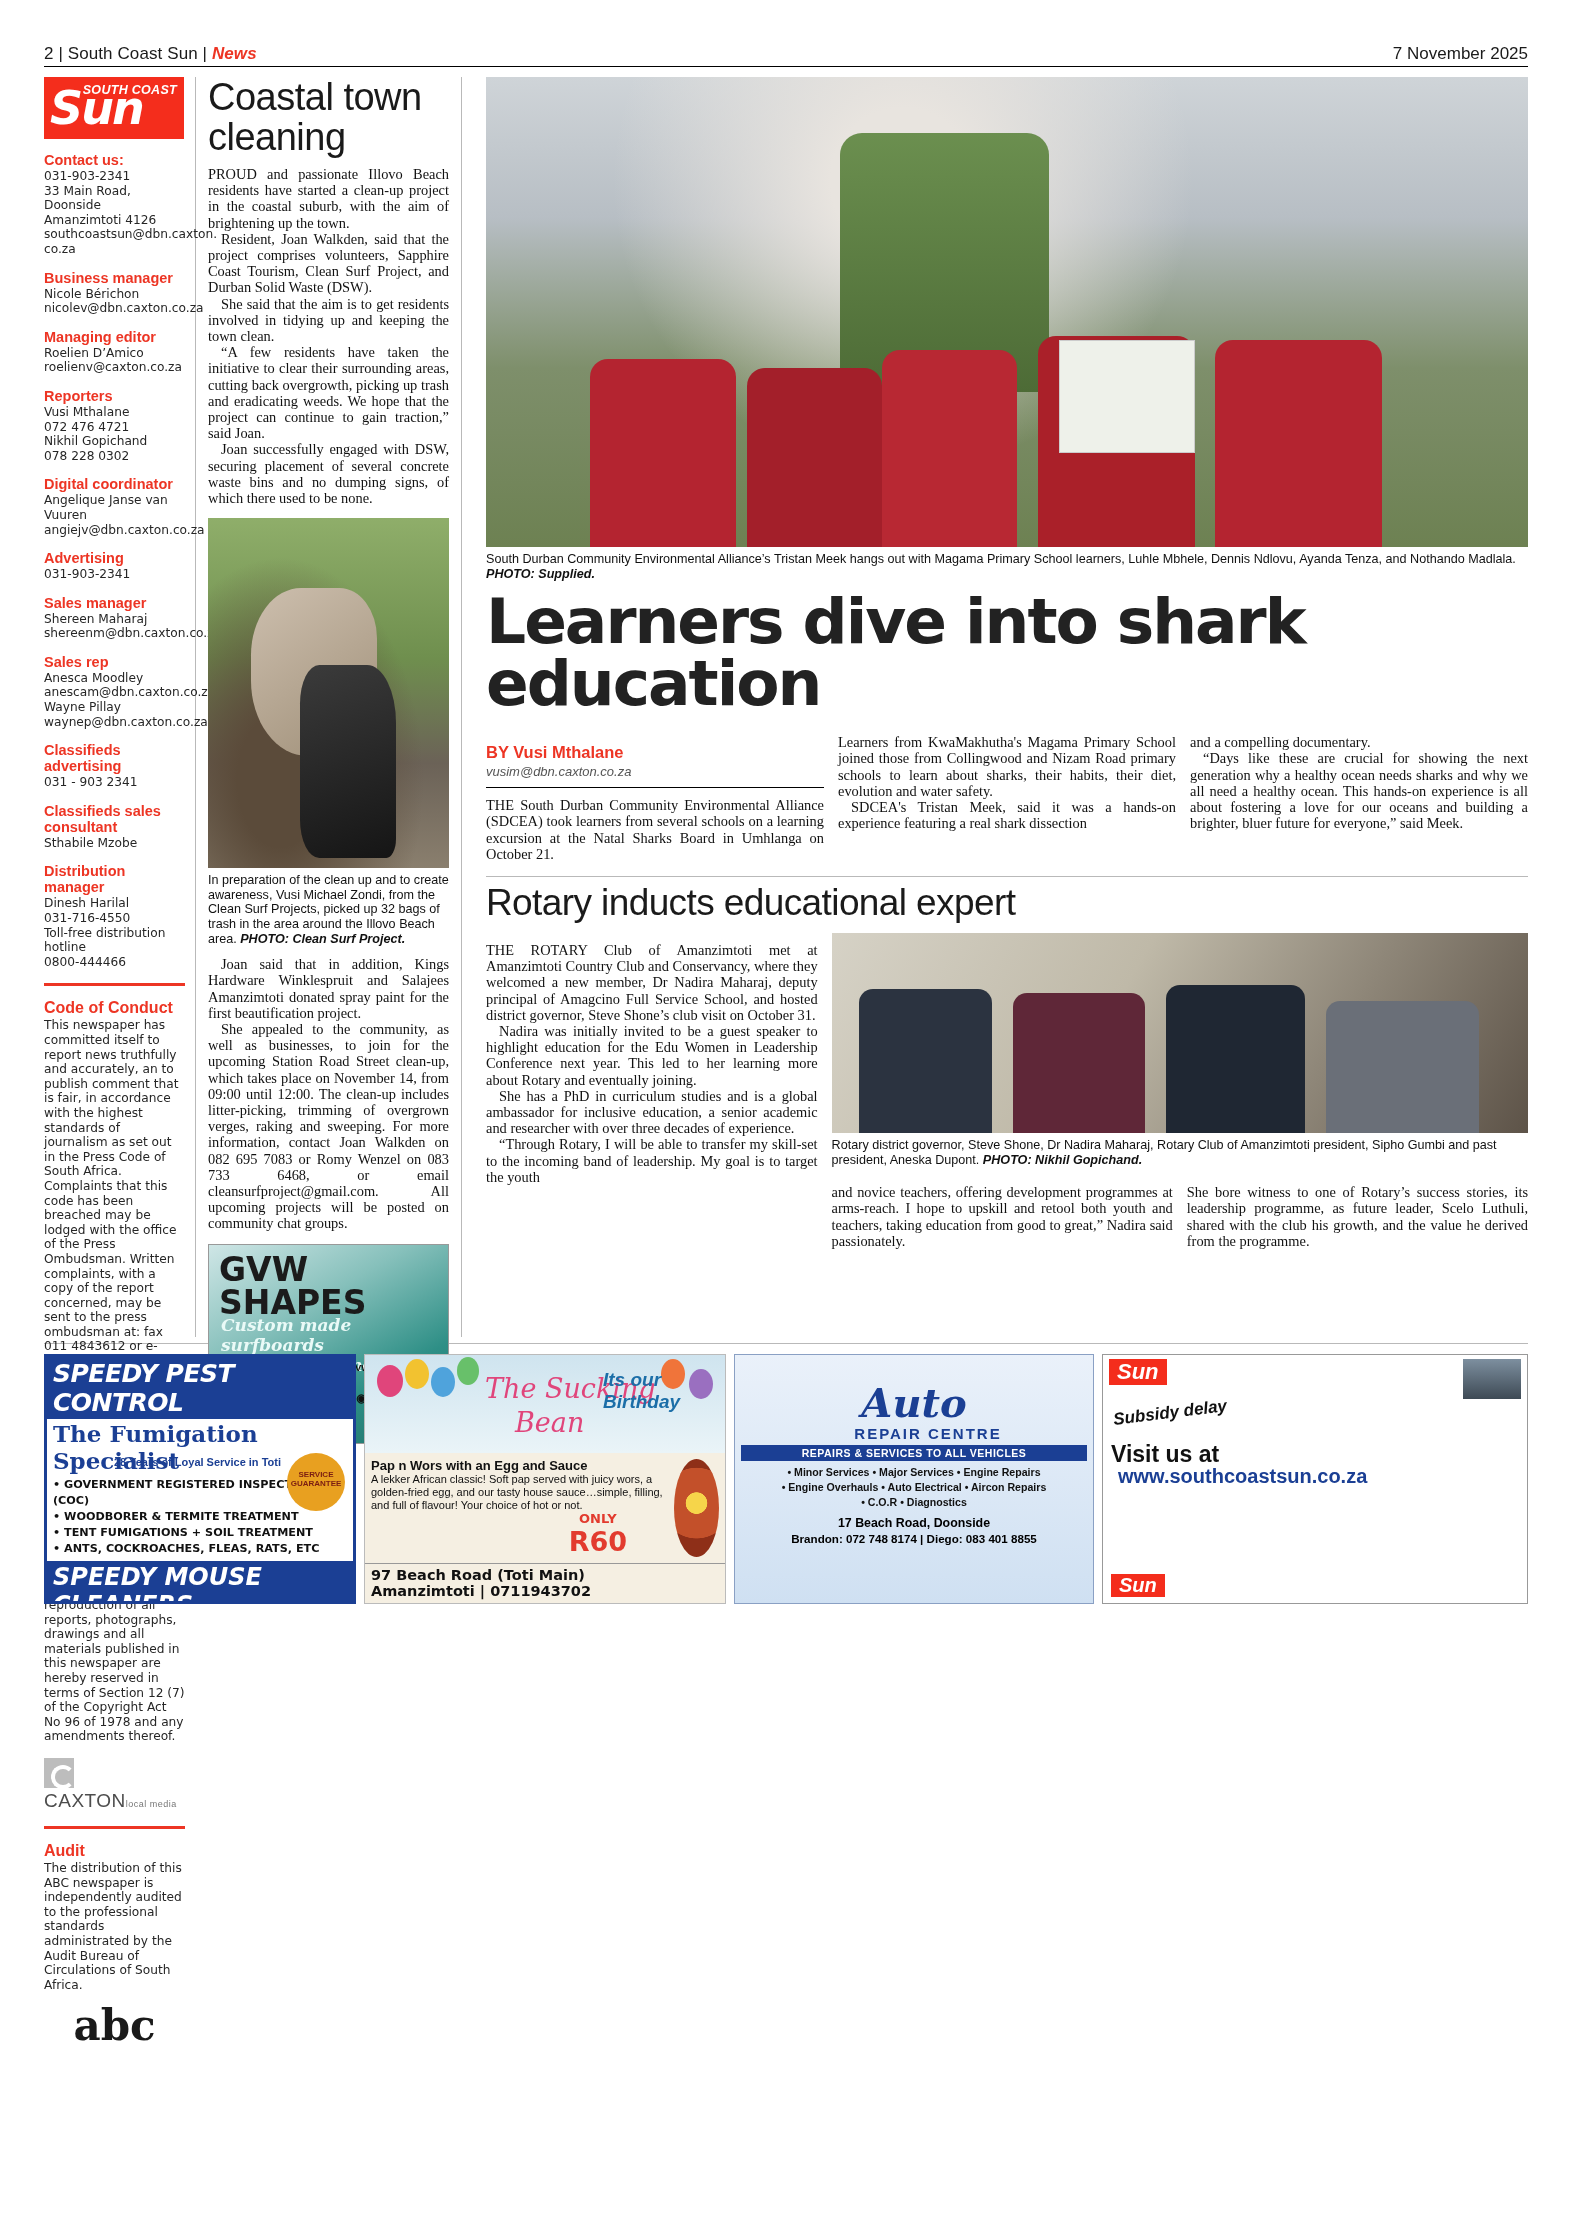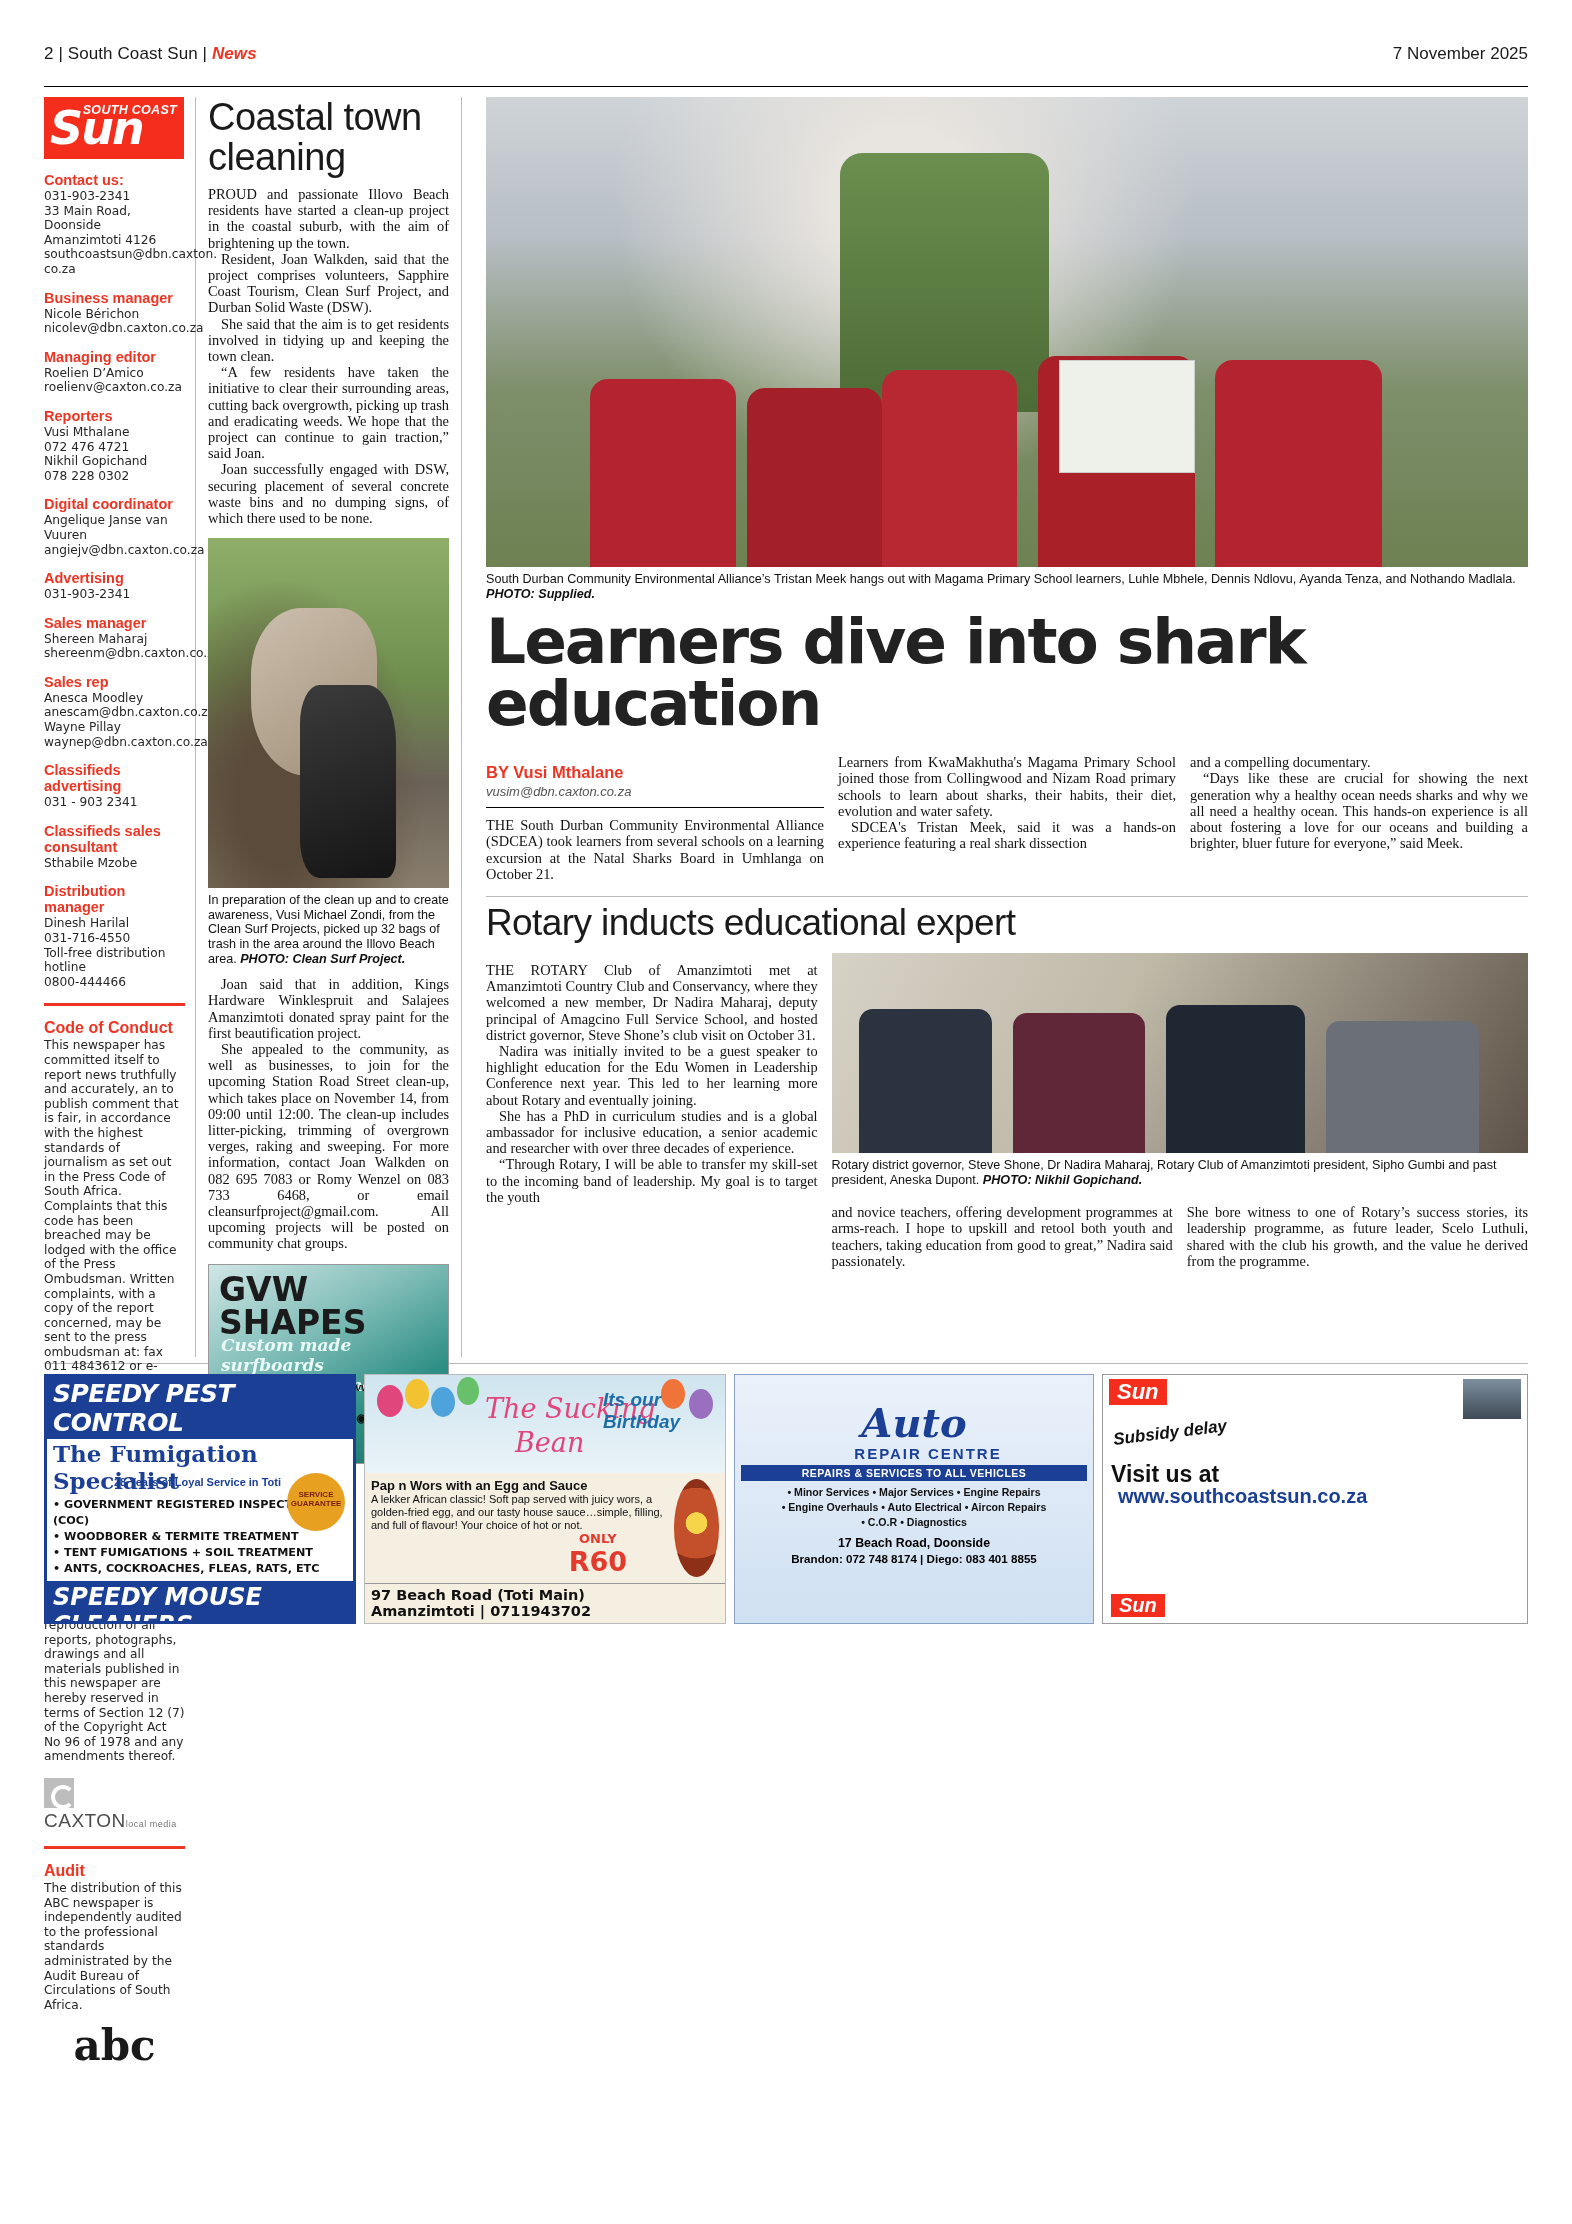--- a/index.html
+++ b/index.html
@@ -7,21 +7,21 @@
     width:1572px; height:2224px;
     background:#ffffff;
     font-family:"Liberation Sans", sans-serif;
     position:relative;
     overflow:hidden;
   }
   .page { position:absolute; inset:0; padding:44px 44px 28px 44px; }
 
   
   .topbar { display:flex; justify-content:space-between; align-items:flex-end;
-            font-size:17px; color:#1a1a1a; padding-bottom:22px;
+            font-size:17px; color:#1a1a1a; padding-bottom:2px;
             border-bottom:1px solid #000; }
   .topbar .left { letter-spacing:.1px; }
   .topbar .news { color:#ed3524; font-weight:bold; font-style:italic; }
   .topbar .right { font-size:17px; }
 
   
   .grid { display:flex; gap:0; margin-top:10px; height:1260px; }
   .sidebar { width:152px; flex:none; padding-right:10px; border-right:1px solid #b9b9b9; }
   .content { flex:1; padding-left:12px; display:flex; gap:12px; }
 

